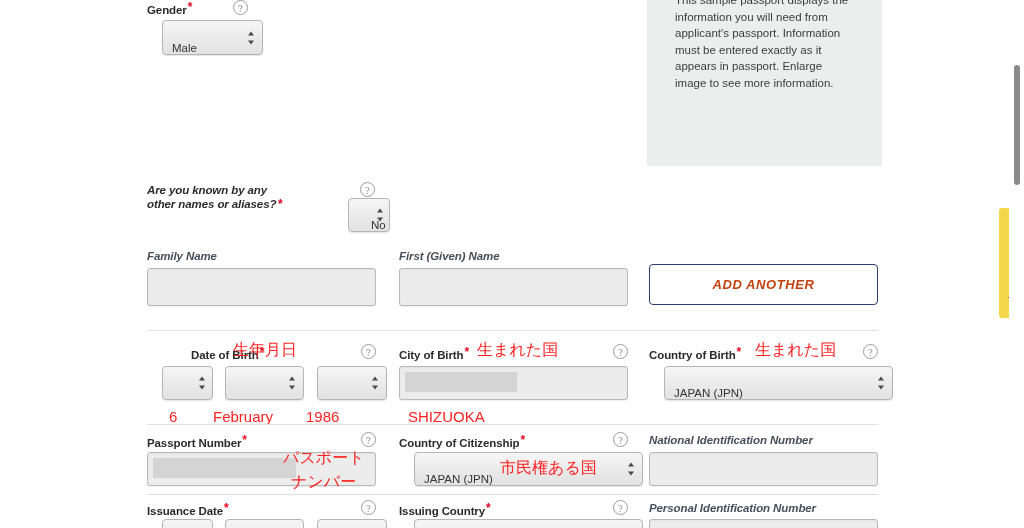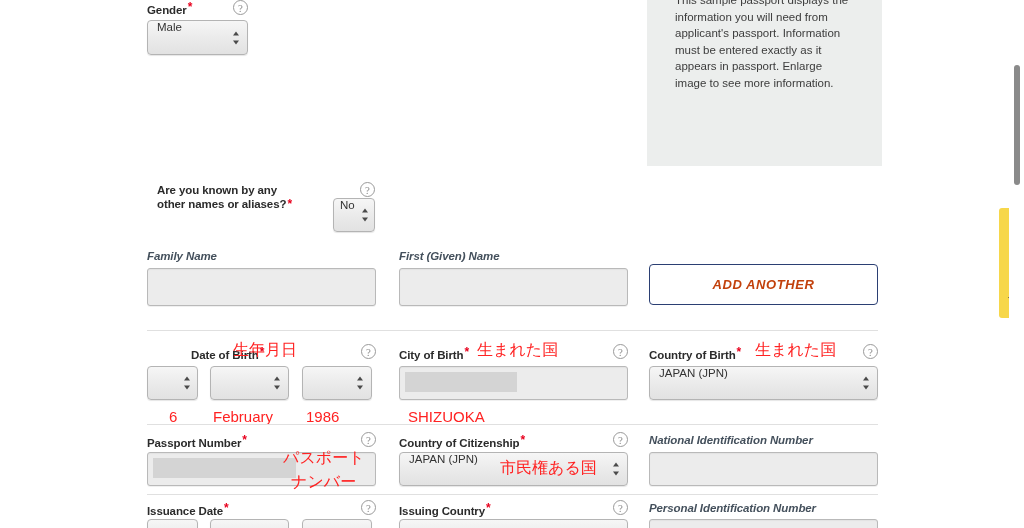--- a/index.html
+++ b/index.html
@@ -48,21 +48,22 @@
   }
 
   .select {
     background: linear-gradient(to bottom, #f6f6f6 0%, #eaeaea 55%, #e2e2e2 100%);
     border: 1px solid #b4b4b4;
     border-radius: 4px;
     box-shadow: 0 1px 1px rgba(0,0,0,0.10);
     box-sizing: border-box;
     position: relative;
     display: flex;
-    align-items: flex-start;
+    align-items: flex-end;
+    margin-left: 15px;
   }
   .select .sel-text {
     font-size: 11.5px;
     color: #333;
     padding-left: 9px;
     white-space: nowrap;
     overflow: hidden;
   }
   .arrows {
     position: absolute;
@@ -211,27 +212,27 @@
 
   <div style="position:absolute;left:147px;top:0px;">
     <span class="label"><span>Gender</span><span class="req">*</span></span>
   </div>
   <div class="help" style="position:absolute;left:233px;top:0px;">?</div>
   <div class="select" style="position:absolute;left:147px;top:20px;width:101px;height:35px;">
     <span class="sel-text">Male</span>
     <span class="arrows"></span>
   </div>
 
-  <div style="position:absolute;left:157px;top:183px;">
+  <div style="position:absolute;left:147px;top:183px;font-style:italic;">
     <div class="label">Are you known by any</div>
     <div class="label"><span>other names or aliases?</span><span class="req">*</span></div>
   </div>
   <div class="help" style="position:absolute;left:360px;top:182px;">?</div>
   <div class="select" style="position:absolute;left:333px;top:198px;width:42px;height:34px;">
-    <span class="sel-text" style="padding-left:6px;">No</span>
+    <span class="sel-text" style="padding-left:22px;">No</span>
     <span class="arrows" style="right:5px;"></span>
   </div>
 
   <div class="label italic" style="position:absolute;left:147px;top:249px;">Family Name</div>
   <div class="field" style="position:absolute;left:147px;top:268px;width:229px;height:38px;"></div>
 
   <div class="label italic" style="position:absolute;left:399px;top:249px;">First (Given) Name</div>
   <div class="field" style="position:absolute;left:399px;top:268px;width:229px;height:38px;"></div>
 
   <div id="add-another">

